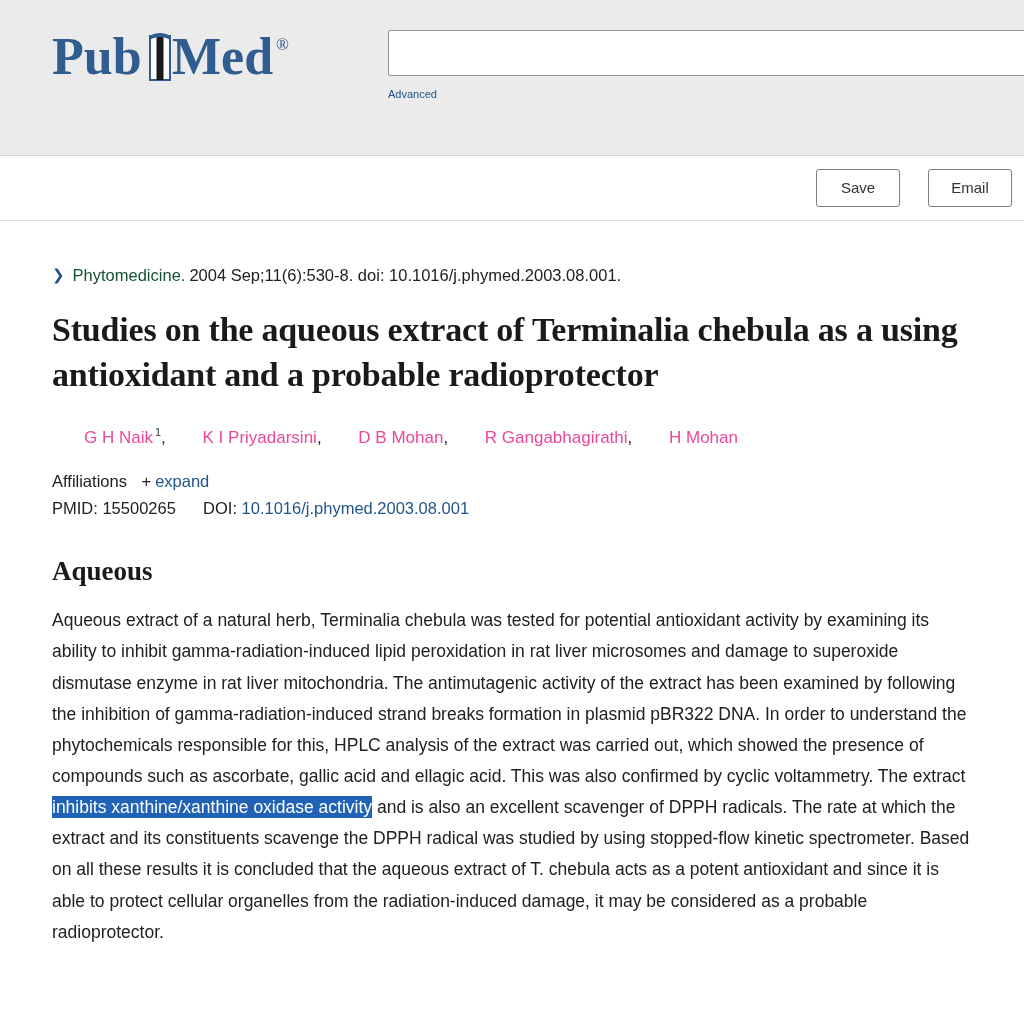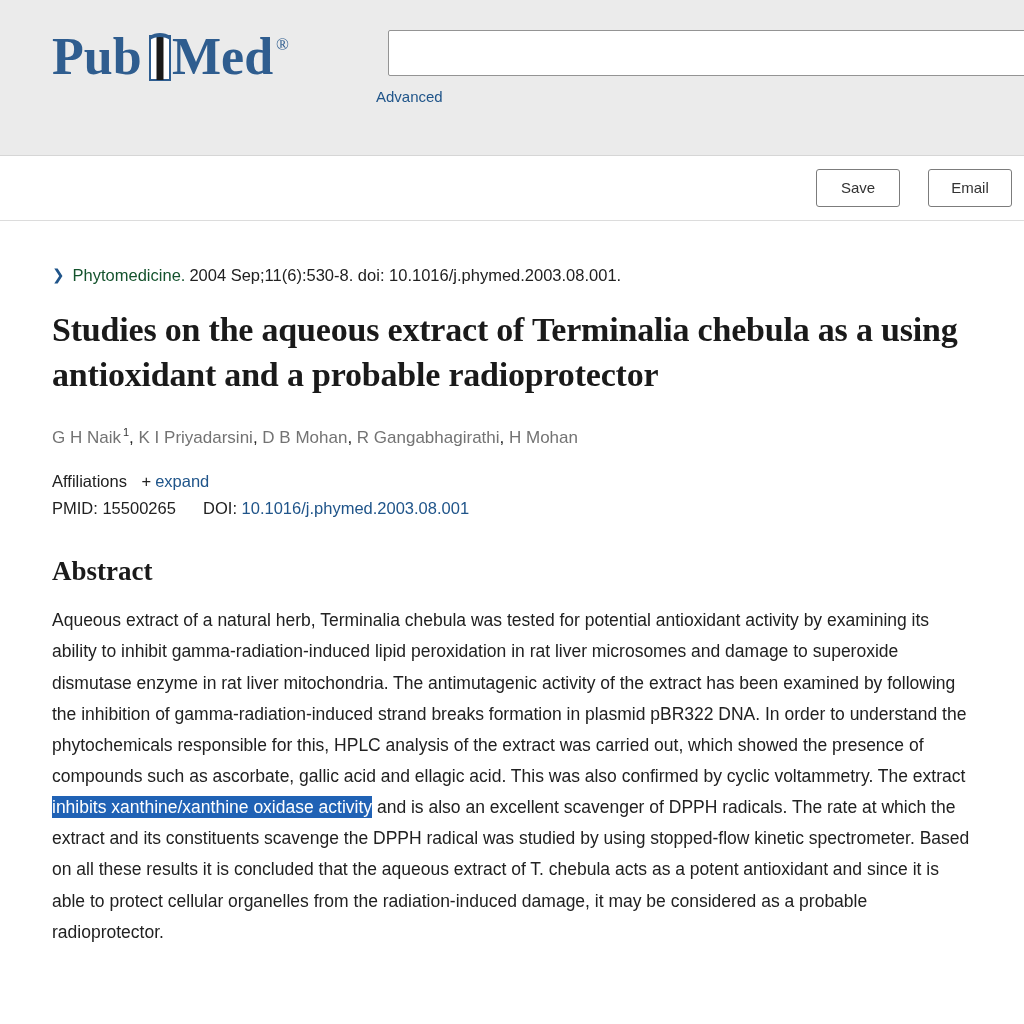--- a/index.html
+++ b/index.html
@@ -45,23 +45,23 @@
     border-radius: 2px;
     background: #ffffff;
     font-size: 17px;
     font-family: "Liberation Sans", sans-serif;
     padding: 0 12px;
     color: #212121;
     outline: none;
   }
   .advanced-link {
     position: absolute;
-    left: 376px;
+    left: 388px;
     top: 88px;
-    font-size: 15px;
+    font-size: 11px;
     color: #20558a;
     text-decoration: none;
     cursor: pointer;
   }
 
   
   .actionbar {
     position: relative;
     height: 64px;
     background: #ffffff;
@@ -126,22 +126,23 @@
     max-width: 930px;
   }
 
   .authors {
     font-size: 17px;
     line-height: 1.5;
     margin-bottom: 22px;
     color: #20558a;
   }
   .author {
-    color: #737373;
-    cursor: pointer;
+    color: #ec4899;
+    cursor: pointer;
+    margin-left: 32px;
   }
   .sup {
     font-size: 11px;
     vertical-align: super;
     color: #333;
     margin-left: 2px;
   }
   .comma { color: #212121; }
 
   .affil {
@@ -244,17 +245,17 @@
   </div>
 
   <div class="ids">
     <span>PMID:</span>
     <span>15500265</span>
     <span class="gap"></span>
     <span>DOI:</span>
     <span class="doi-link">10.1016/j.phymed.2003.08.001</span>
   </div>
 
-  <h2 class="abstract-head">Abstract</h2>
+  <h2 class="abstract-head">Aqueous</h2>
 
   <p class="abstract-body"><span>Aqueous extract of a natural herb, Terminalia chebula was tested for potential antioxidant activity by examining its ability to inhibit gamma-radiation-induced lipid peroxidation in rat liver microsomes and damage to superoxide dismutase enzyme in rat liver mitochondria. The antimutagenic activity of the extract has been examined by following the inhibition of gamma-radiation-induced strand breaks formation in plasmid pBR322 DNA. In order to understand the phytochemicals responsible for this, HPLC analysis of the extract was carried out, which showed the presence of compounds such as ascorbate, gallic acid and ellagic acid. This was also confirmed by cyclic voltammetry. The extract </span><span class="hl">inhibits xanthine/xanthine oxidase activity</span><span> and is also an excellent scavenger of DPPH radicals. The rate at which the extract and its constituents scavenge the DPPH radical was studied by using stopped-flow kinetic spectrometer. Based on all these results it is concluded that the aqueous extract of T. chebula acts as a potent antioxidant and since it is able to protect cellular organelles from the radiation-induced damage, it may be considered as a probable radioprotector.</span></p>
 
 </div>
 
 </body></html>

